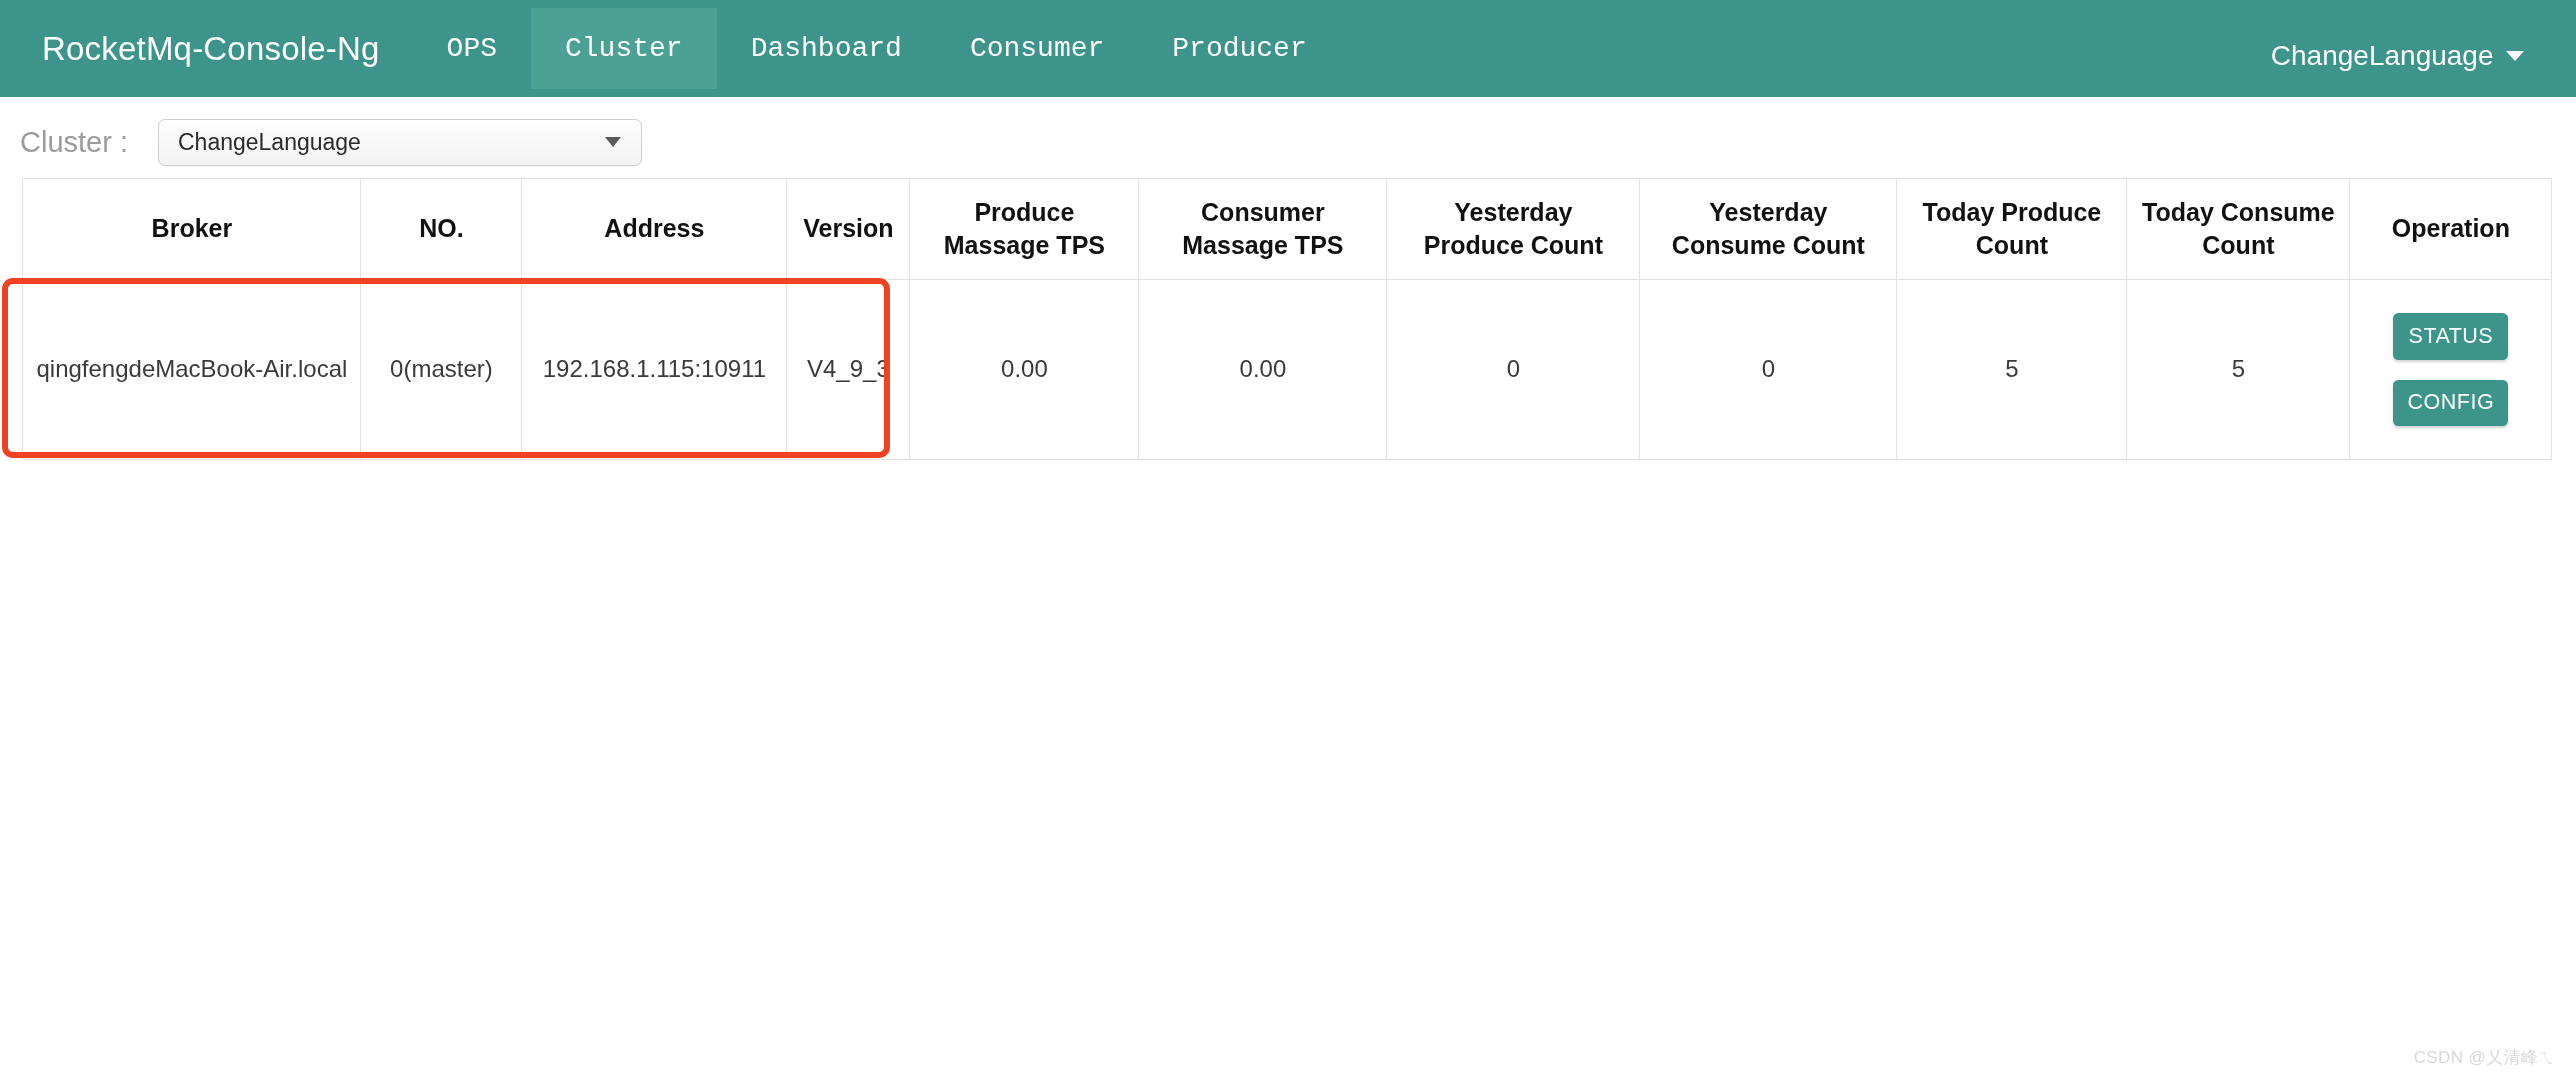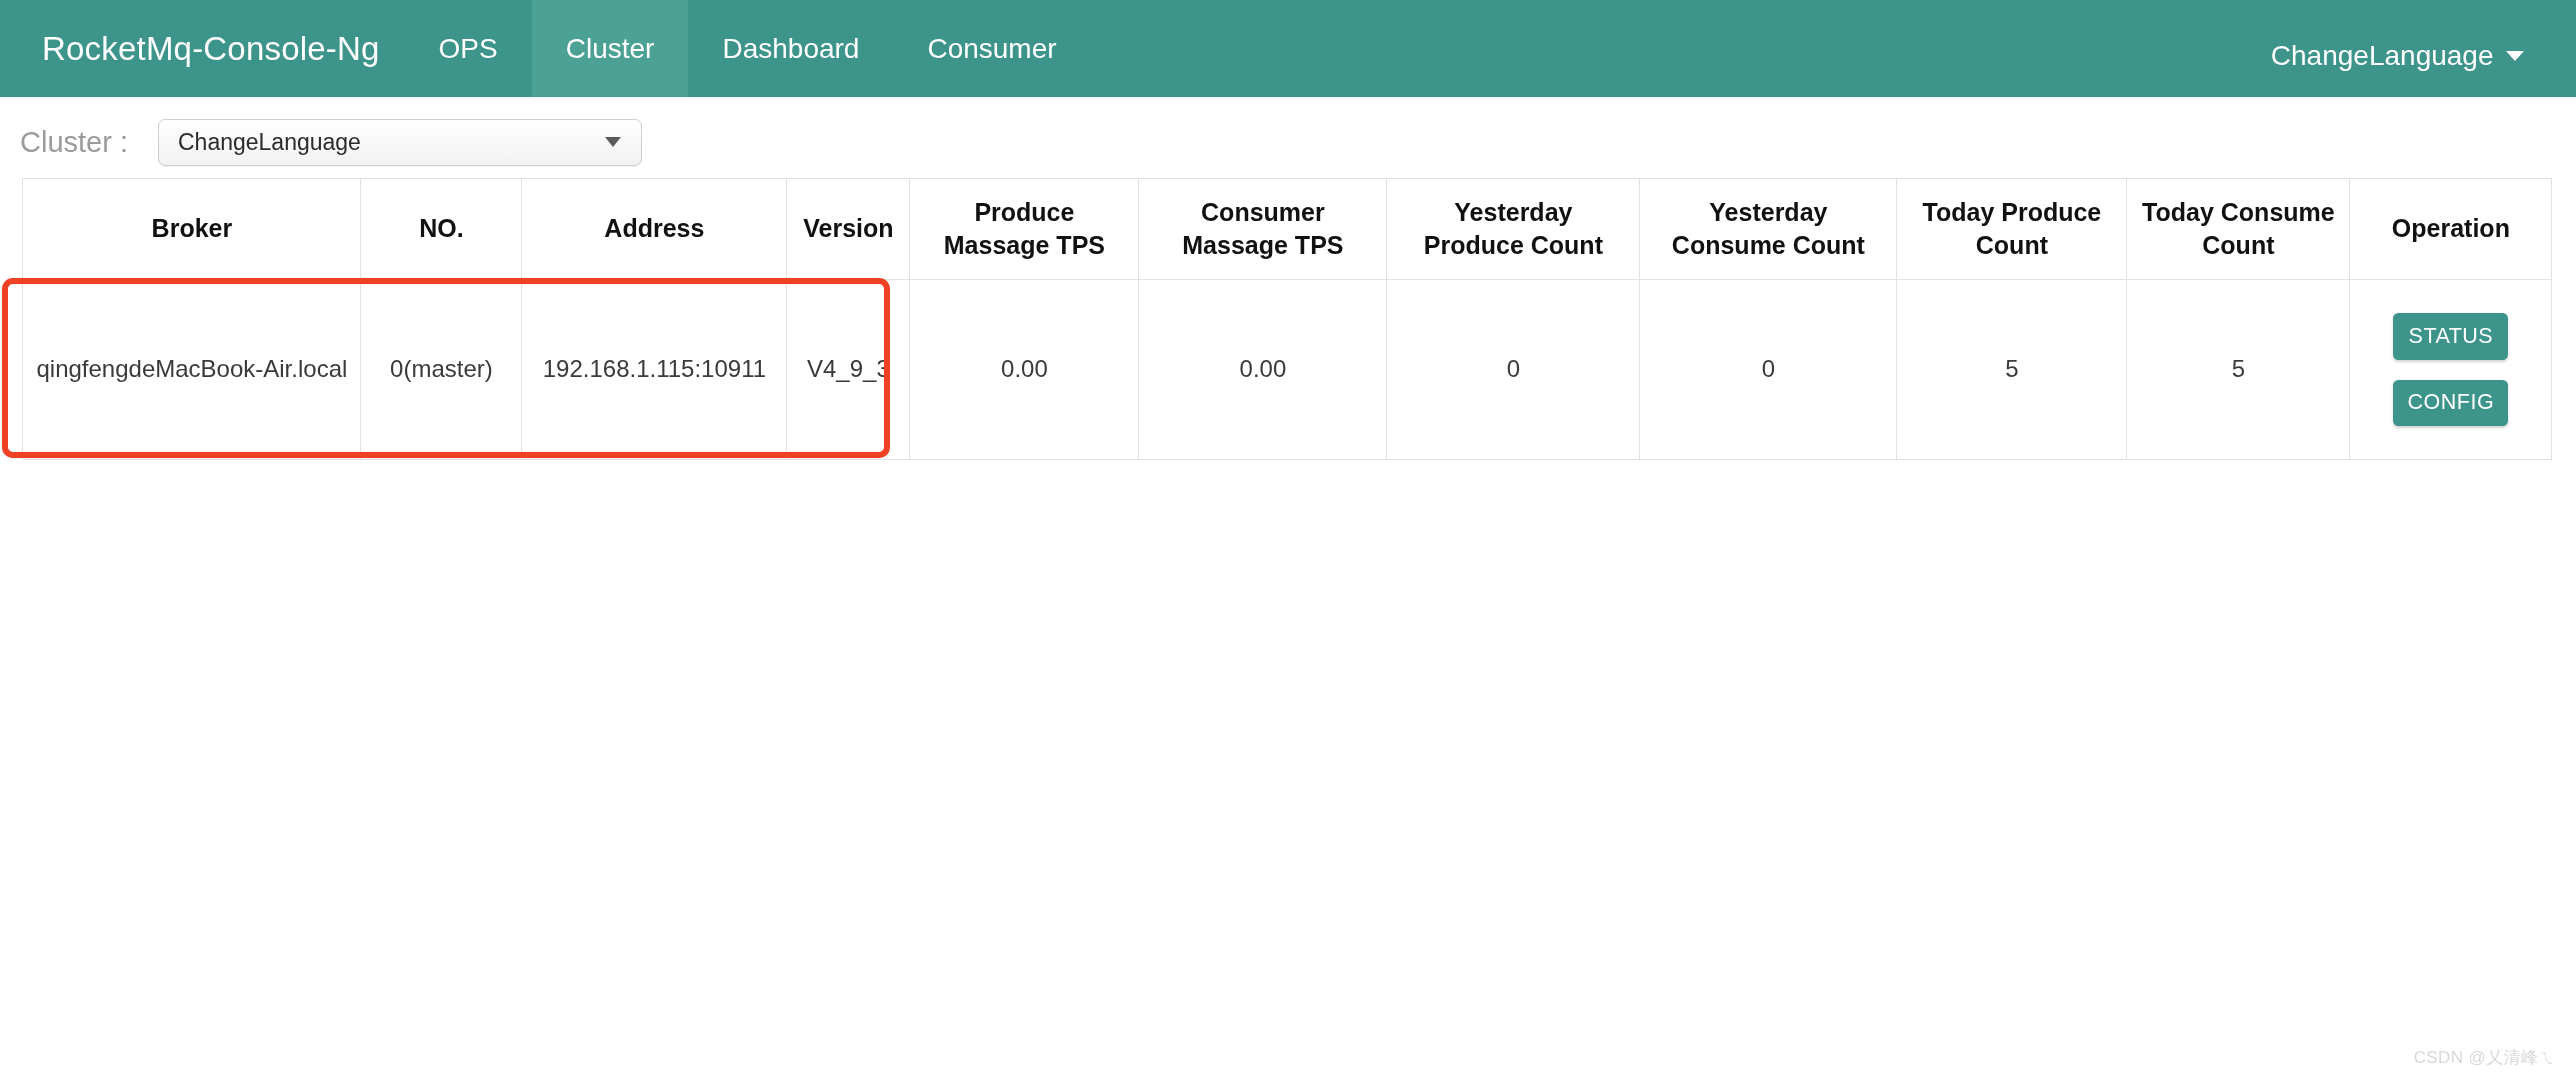--- a/index.html
+++ b/index.html
@@ -31,22 +31,23 @@
     color: #ffffff;
     font-size: 33px;
     letter-spacing: 0.2px;
     white-space: nowrap;
     text-decoration: none;
   }
   .nav-links {
     display: flex;
     align-items: stretch;
     list-style: none;
-    margin: 0;
+    margin: 8px;
     padding: 0;
+    font-family: Liberation Mono, monospace;
   }
   .nav-item {
     display: flex;
     align-items: center;
     padding: 0 34px;
     color: #ffffff;
     font-size: 28px;
     white-space: nowrap;
     cursor: pointer;
   }
@@ -212,20 +213,21 @@
 </head>
 <body>
 
 <div class="navbar">
   <a class="brand">RocketMq-Console-Ng</a>
   <ul class="nav-links">
     <li class="nav-item">OPS</li>
     <li class="nav-item active">Cluster</li>
     <li class="nav-item">Dashboard</li>
     <li class="nav-item">Consumer</li>
+    <li class="nav-item">Producer</li>
   </ul>
   <div class="nav-right">
     <div class="lang">
       <span>ChangeLanguage</span>
       <span class="caret"></span>
     </div>
   </div>
 </div>
 
 <div class="cluster-row">

